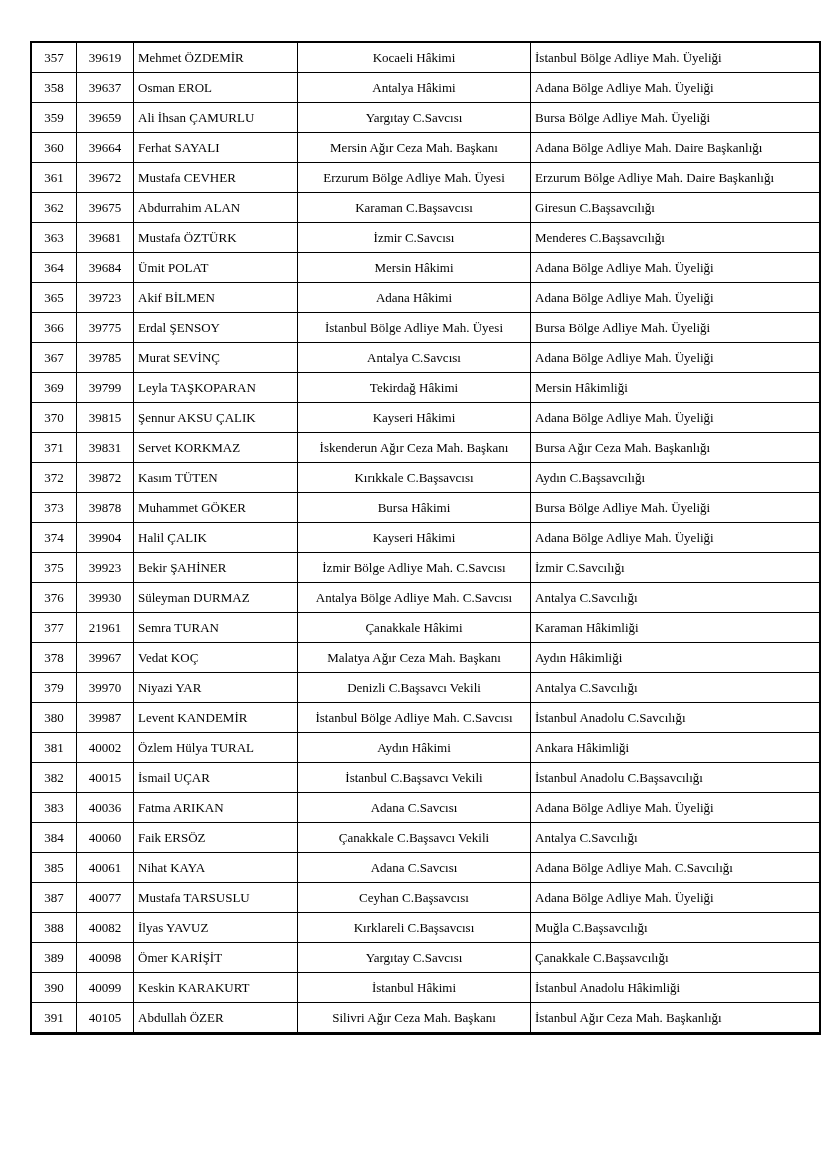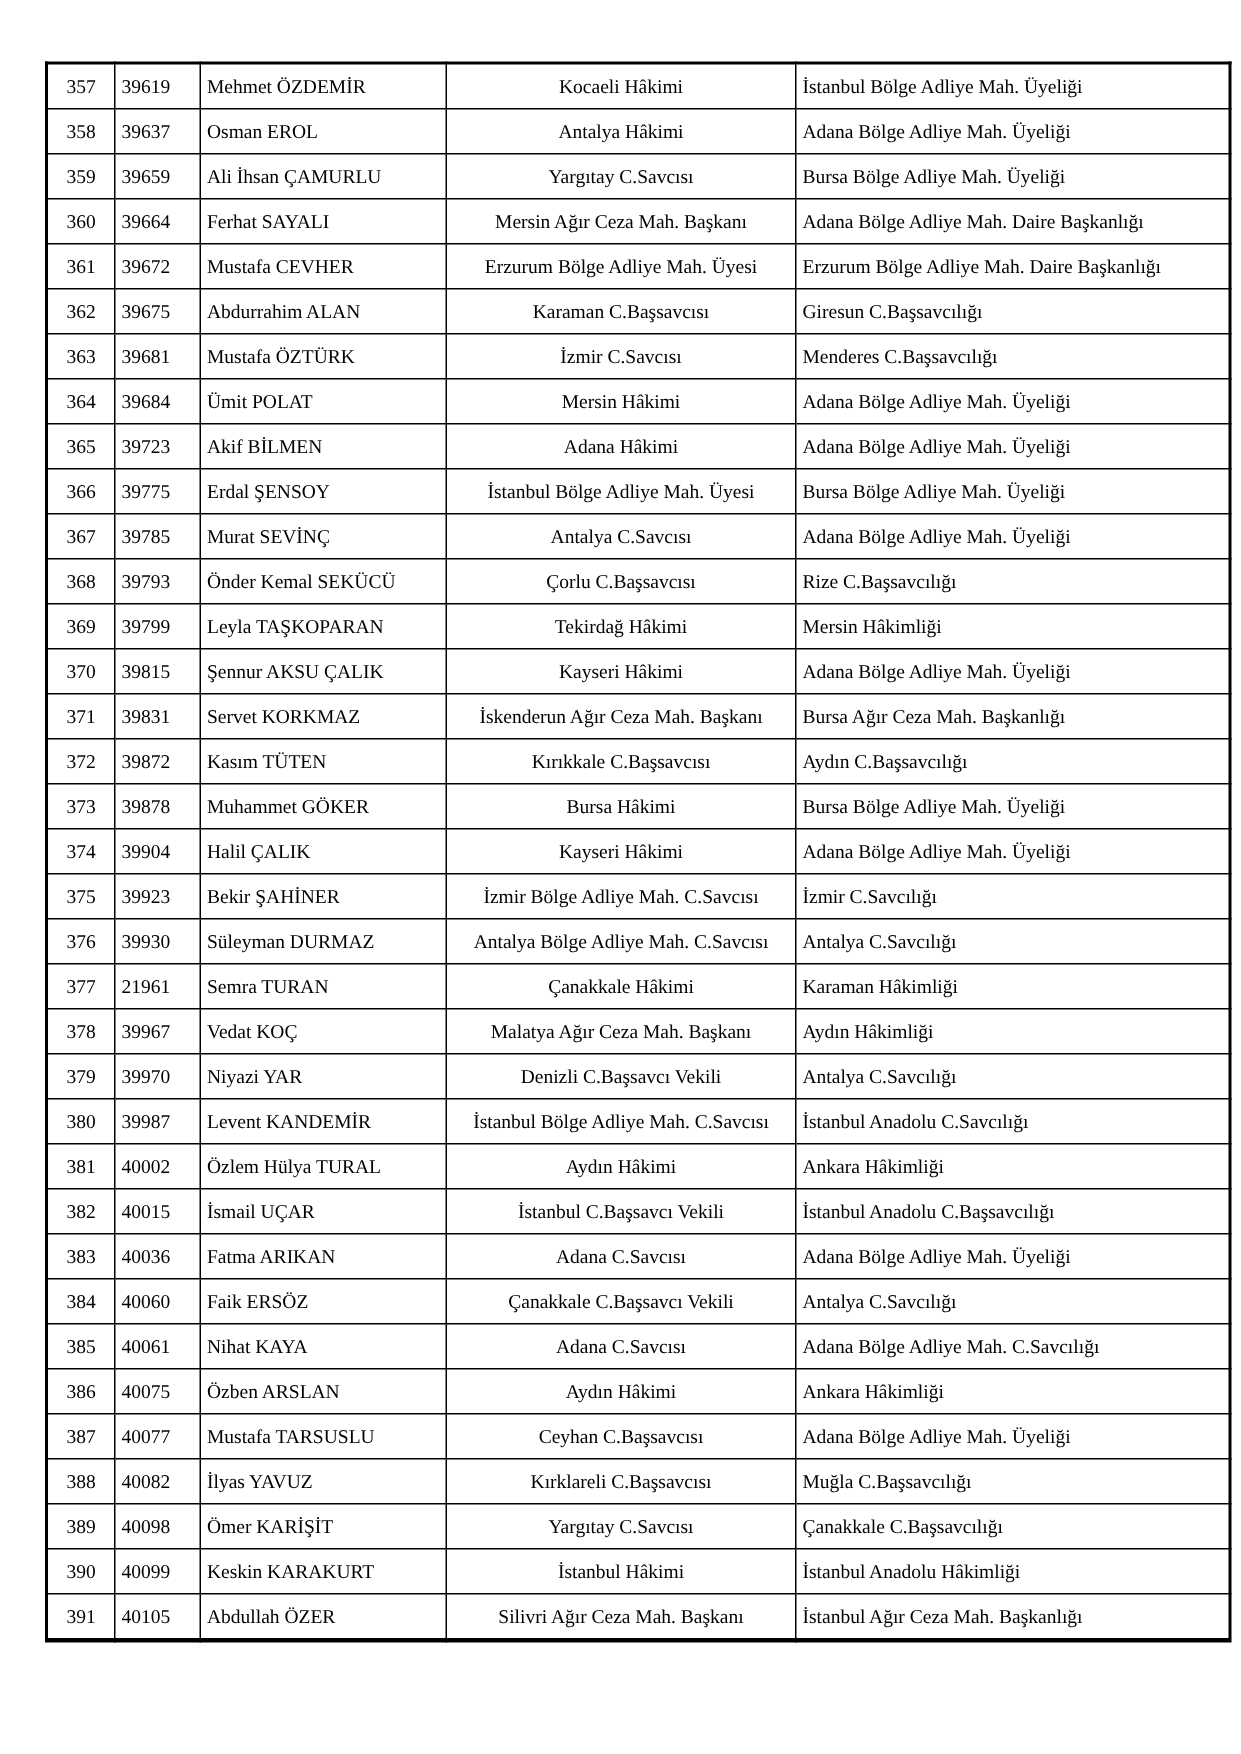--- a/index.html
+++ b/index.html
@@ -30,21 +30,21 @@
     height: 29px;
     padding: 0 4px;
     font-size: 13px;
     line-height: 29px;
     color: #000000;
     white-space: nowrap;
     overflow: hidden;
     vertical-align: middle;
   }
   td.c-no    { width: 36px;  text-align: center; padding: 0; }
-  td.c-sicil { width: 48px;  text-align: left; padding: 0; }
+  td.c-sicil { width: 48px;  text-align: center; padding: 0; }
   td.c-name  { width: 155px; text-align: left; }
   td.c-cur   { width: 224px; text-align: center; }
   td.c-new   { width: 280px; text-align: left; }
 </style>
 </head>
 <body>
 
 <div class="sheet">
   <table class="assignments">
     <tbody>
@@ -129,27 +129,20 @@
   </tr>
 
   <tr>
     <td class="c-no">367</td>
     <td class="c-sicil">39785</td>
     <td class="c-name">Murat SEVİNÇ</td>
     <td class="c-cur">Antalya C.Savcısı</td>
     <td class="c-new">Adana Bölge Adliye Mah. Üyeliği</td>
   </tr>
 
-  <tr>
-    <td class="c-no">368</td>
-    <td class="c-sicil">39793</td>
-    <td class="c-name">Önder Kemal SEKÜCÜ</td>
-    <td class="c-cur">Çorlu C.Başsavcısı</td>
-    <td class="c-new">Rize C.Başsavcılığı</td>
-  </tr>
 
   <tr>
     <td class="c-no">369</td>
     <td class="c-sicil">39799</td>
     <td class="c-name">Leyla TAŞKOPARAN</td>
     <td class="c-cur">Tekirdağ Hâkimi</td>
     <td class="c-new">Mersin Hâkimliği</td>
   </tr>
 
   <tr>
@@ -273,27 +266,20 @@
   </tr>
 
   <tr>
     <td class="c-no">385</td>
     <td class="c-sicil">40061</td>
     <td class="c-name">Nihat KAYA</td>
     <td class="c-cur">Adana C.Savcısı</td>
     <td class="c-new">Adana Bölge Adliye Mah. C.Savcılığı</td>
   </tr>
 
-  <tr>
-    <td class="c-no">386</td>
-    <td class="c-sicil">40075</td>
-    <td class="c-name">Özben ARSLAN</td>
-    <td class="c-cur">Aydın Hâkimi</td>
-    <td class="c-new">Ankara Hâkimliği</td>
-  </tr>
 
   <tr>
     <td class="c-no">387</td>
     <td class="c-sicil">40077</td>
     <td class="c-name">Mustafa TARSUSLU</td>
     <td class="c-cur">Ceyhan C.Başsavcısı</td>
     <td class="c-new">Adana Bölge Adliye Mah. Üyeliği</td>
   </tr>
 
   <tr>

